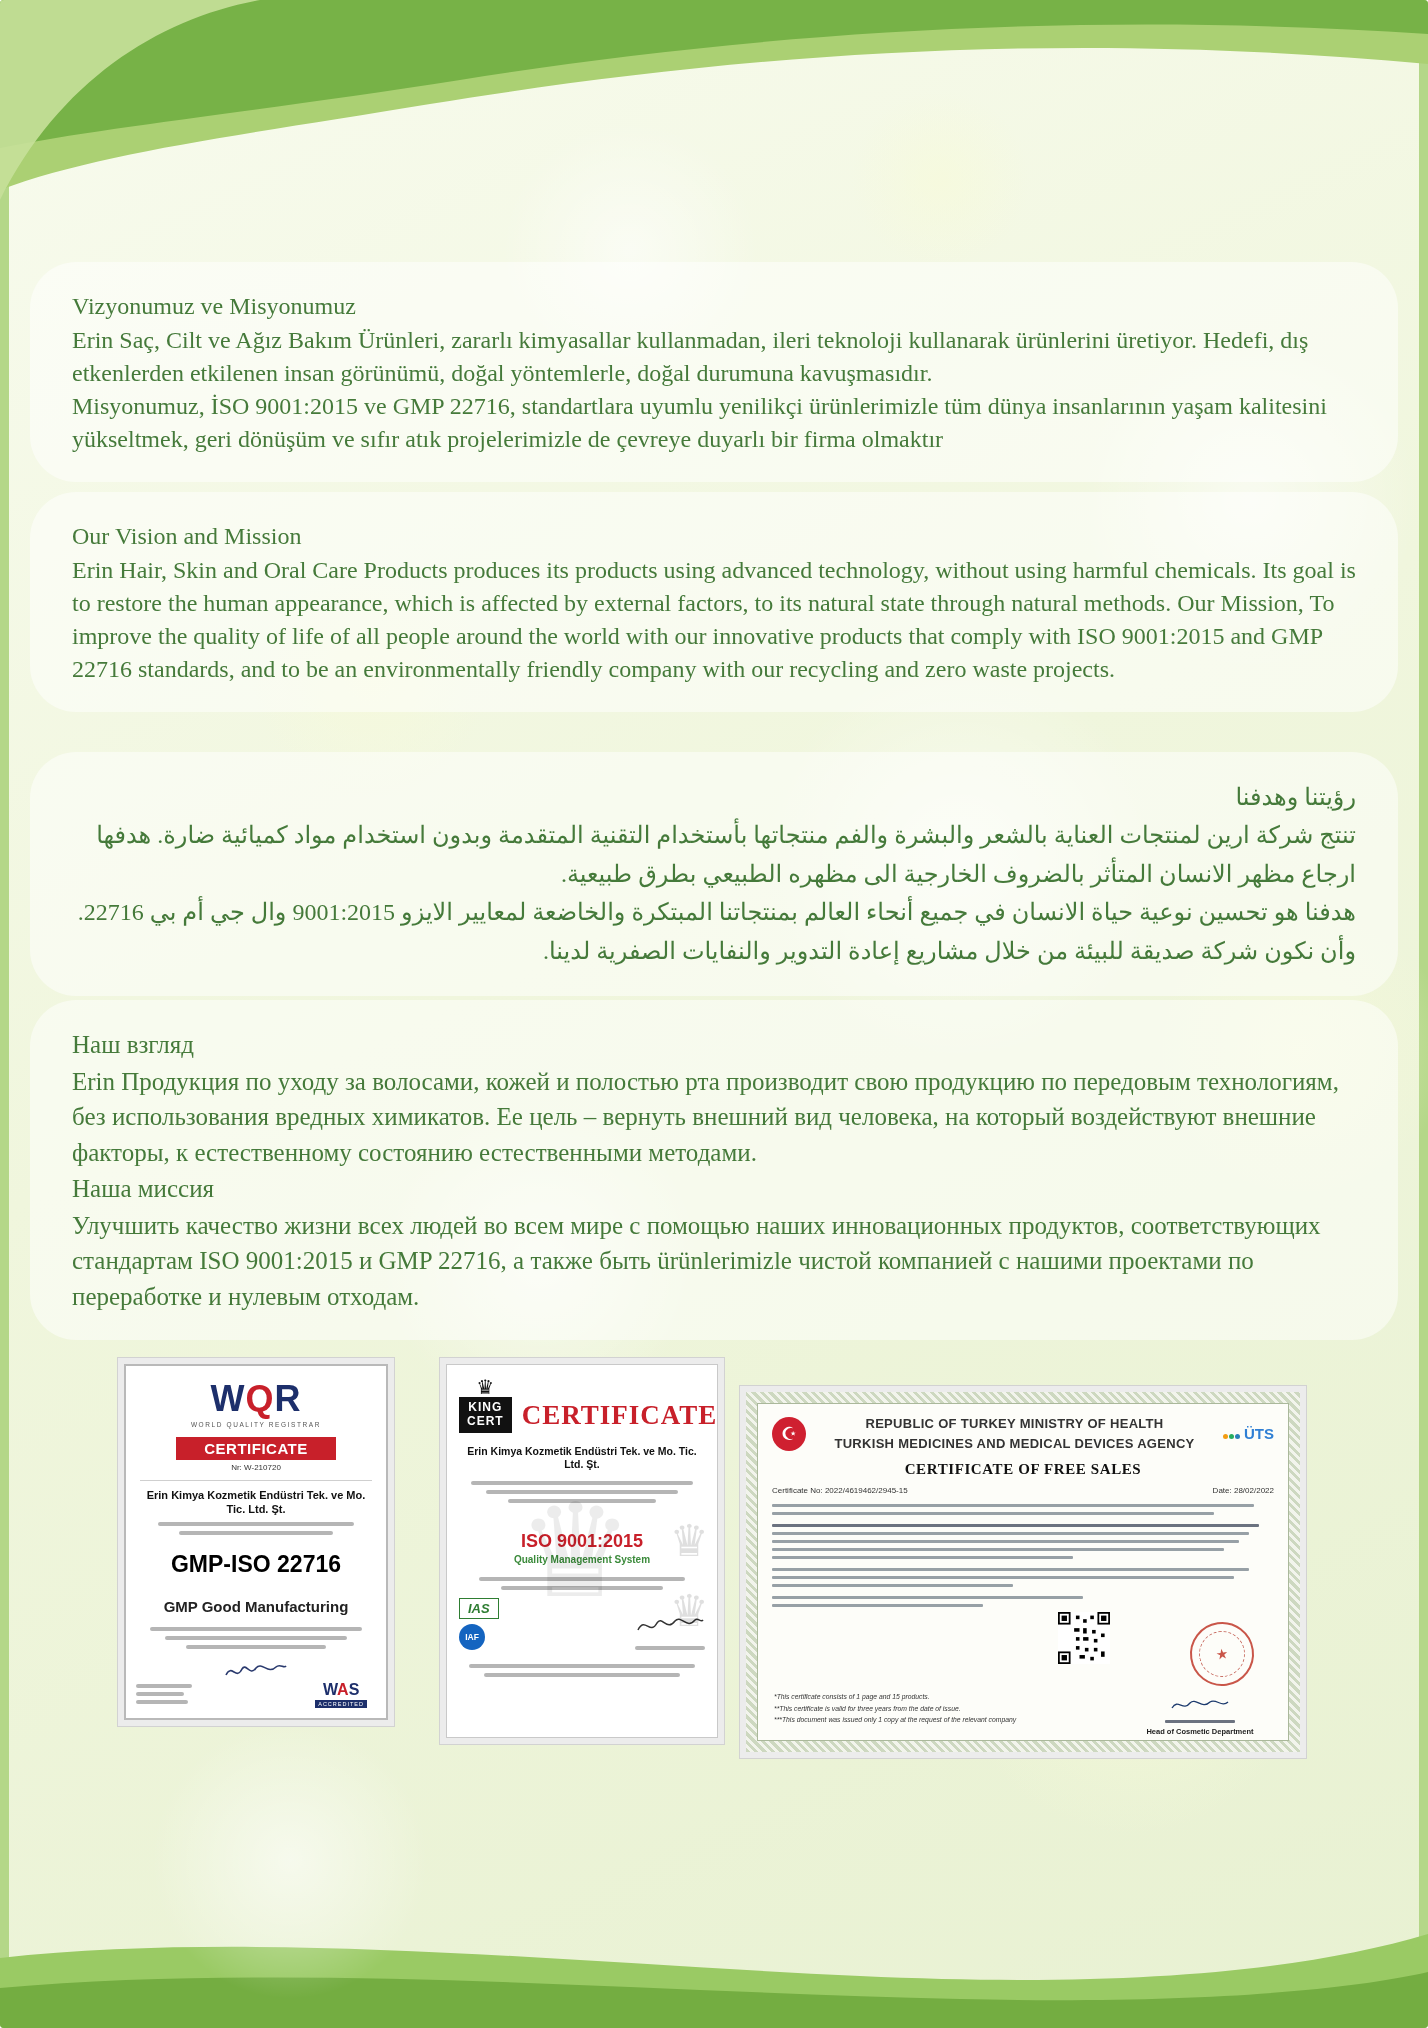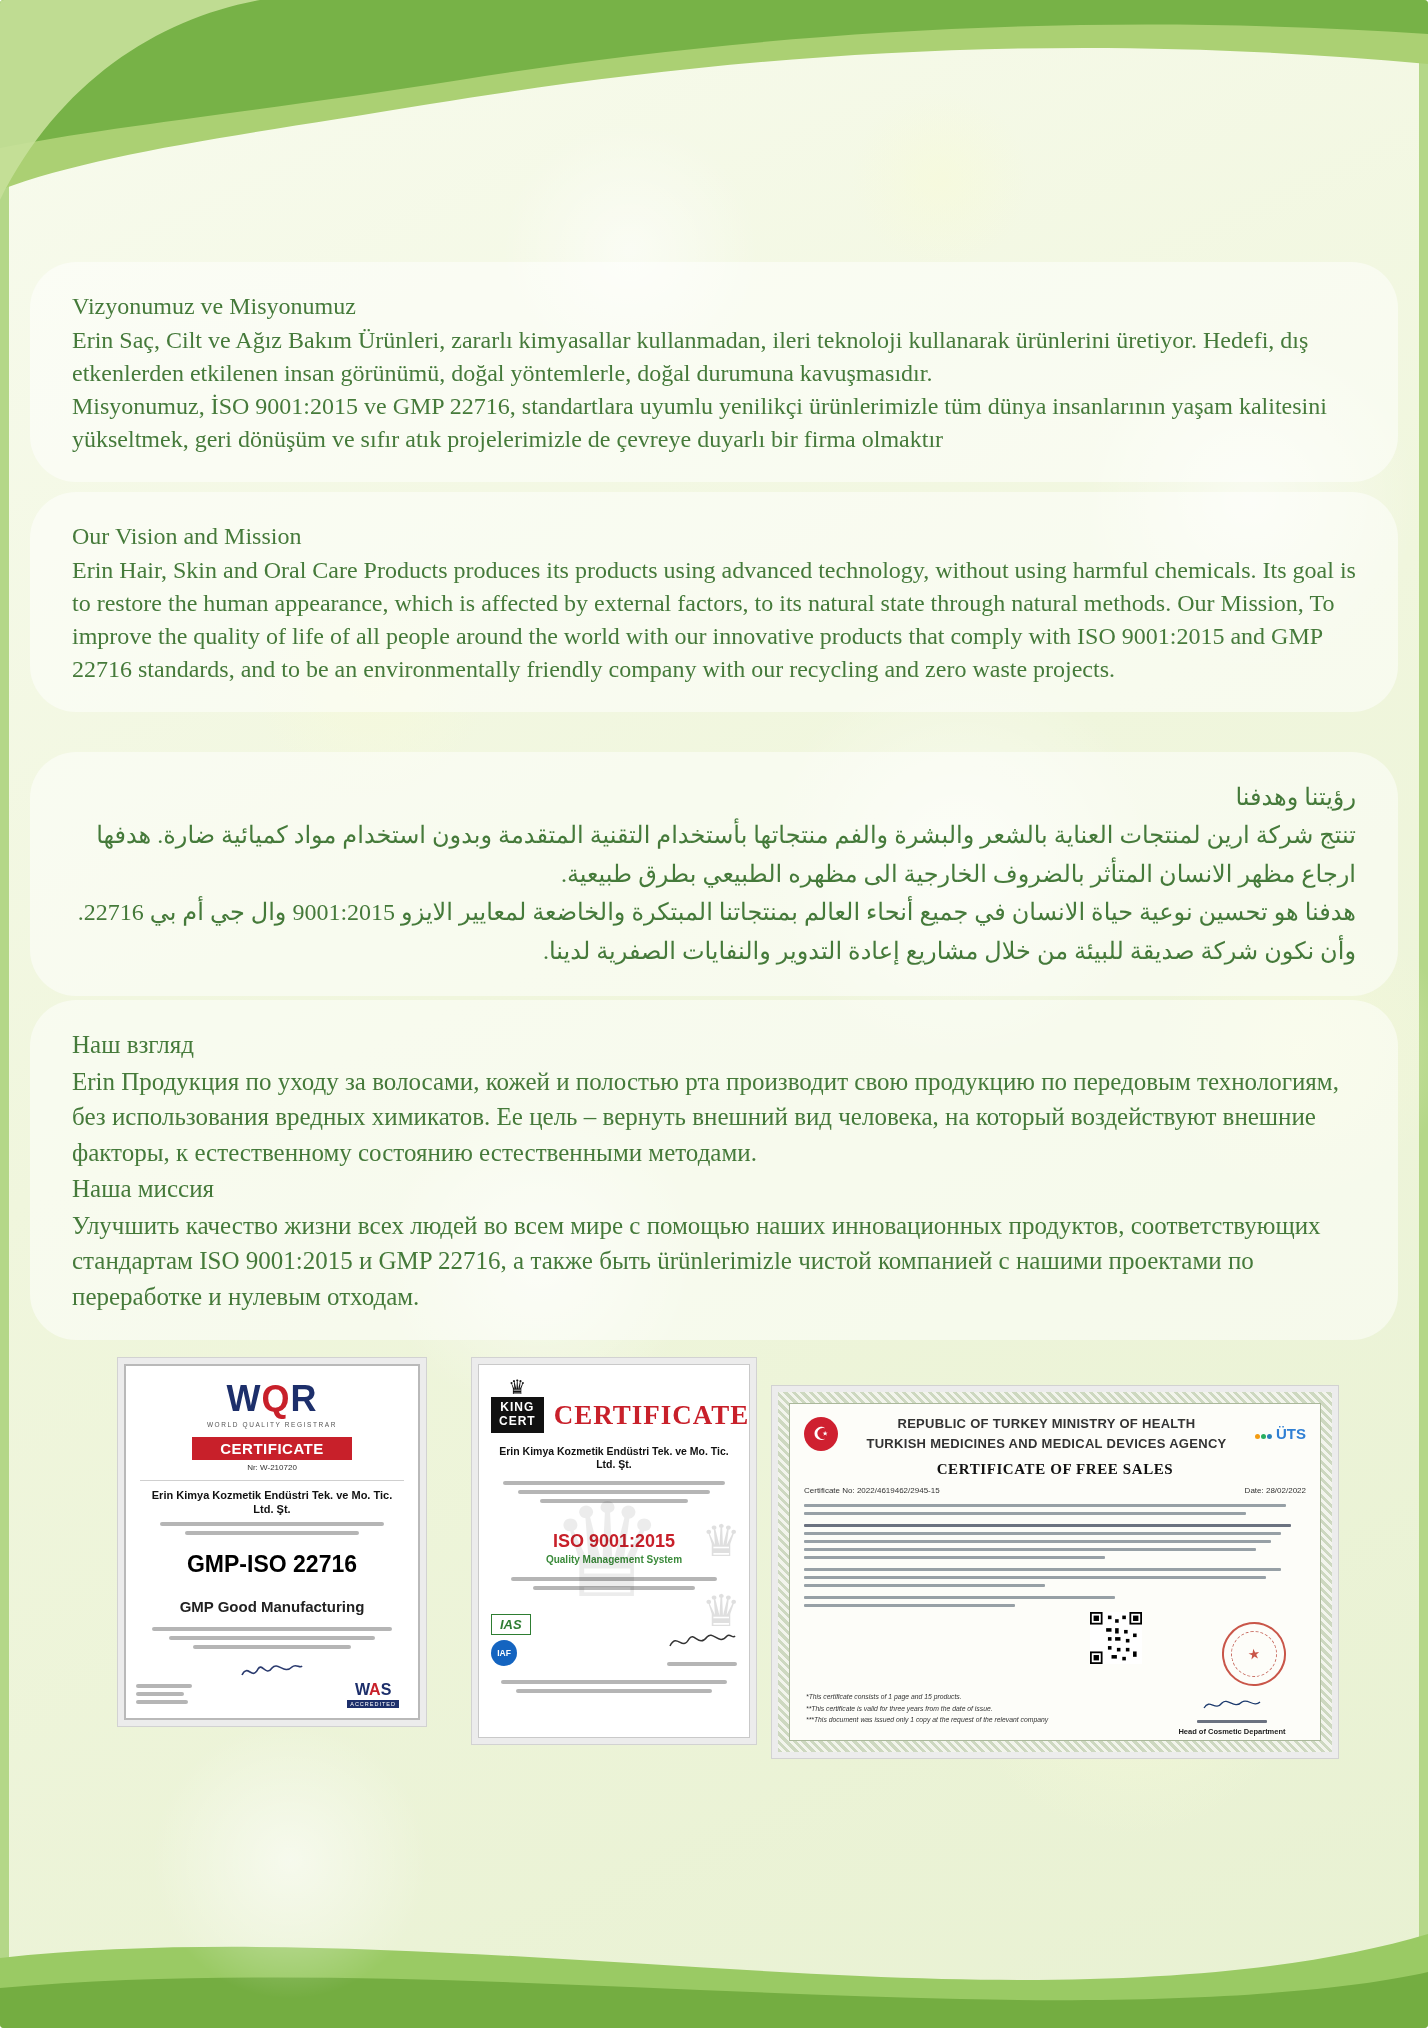--- a/index.html
+++ b/index.html
@@ -21,21 +21,21 @@
   .panel-ar p,.panel-ar .sec-title{line-height:1.6}
   .panel-ru{top:1000px}
   .panel-ru p{font-size:25px;line-height:1.42}
   .panel-ru .sec-title{font-size:25px}
 
   .certs{position:absolute;left:118px;top:1358px;display:flex;align-items:flex-start;z-index:2}
   .cert-frame{background:#ececec;padding:6px;box-shadow:0 0 0 1px #d2d2d2}
   .cert{background:#ffffff;font-family:"Liberation Sans",sans-serif;position:relative;overflow:hidden}
 
   
-  .cert-wqr{width:296px;height:356px;border:2px solid #b9b9b9;padding:12px 10px;text-align:center}
+  .cert-wqr{width:264px;height:356px;border:2px solid #b9b9b9;padding:12px 10px;text-align:center}
   .wqr-letters{font-weight:bold;font-size:36px;letter-spacing:1px;color:var(--navy,#1d2f6b)}
   .wqr-letters .l-q{color:var(--cert-red,#c8202a)}
   .wqr-sub{font-size:6.5px;letter-spacing:1.6px;color:#555;margin-top:1px}
   .wqr-banner{background:var(--banner-red,#c8202a);color:#fff;font-weight:bold;font-size:15px;
               width:160px;margin:9px auto 3px;padding:3px 0;letter-spacing:.5px}
   .wqr-number{font-size:8px;color:#333}
   .wqr-rule{height:1px;background:#cfcfcf;margin:8px 4px}
   .wqr-company{font-size:11px;font-weight:bold;color:#111;line-height:1.25;margin:2px 8px}
   .wqr-standard{font-size:23px;font-weight:bold;color:#000;margin-top:16px}
   .wqr-standard-sub{font-size:15px;font-weight:bold;color:#222;margin-top:20px}
@@ -50,21 +50,21 @@
   
   .cert-king{width:272px;height:374px;border:1px solid #c9c9c9;padding:12px 12px}
   .king-head{display:flex;align-items:flex-end;gap:10px}
   .king-logo{text-align:center}
   .king-crown{font-size:20px;line-height:1;color:#111}
   .king-box{background:#111;color:#fff;font-weight:bold;font-size:12px;line-height:1.15;padding:4px 8px;letter-spacing:1px}
   .king-title{font-family:"Liberation Serif",serif;font-weight:bold;font-size:27px;color:var(--cert-red,#c8202a);letter-spacing:1px;margin-bottom:2px}
   .king-company{font-size:10.5px;font-weight:bold;color:#111;text-align:center;line-height:1.25;margin-top:12px}
   .king-standard{font-size:18px;font-weight:bold;color:var(--cert-red,#c8202a);text-align:center;margin-top:28px}
   .king-standard-sub{font-size:10px;font-weight:bold;color:#3a8a3a;text-align:center;margin-top:2px}
-  .king-bottom{display:flex;justify-content:space-between;align-items:flex-end;margin-top:24px}
+  .king-bottom{display:flex;justify-content:space-between;align-items:flex-end;margin-top:8px}
   .ias-box{border:1.5px solid #2e7d32;color:#2e7d32;font-weight:bold;font-style:italic;
            font-size:13px;padding:2px 8px;display:inline-block}
   .iaf-circle{width:26px;height:26px;border-radius:50%;background:#1464c0;color:#fff;font-size:8.5px;
               font-weight:bold;display:flex;align-items:center;justify-content:center;margin-top:5px}
   .crown-wm{position:absolute;color:#000;opacity:.07;pointer-events:none}
 
   
   .cert-free{width:554px;height:360px;padding:0;border:none;background:repeating-linear-gradient(45deg,#cdd8c0 0 3px,#f2f4ec 3px 6px)}
   .free-pad{padding:11px;height:100%}
   .free-inner{background:#fdfdf9;height:100%;border:1px solid #aab89b;padding:10px 14px;position:relative;font-family:"Liberation Sans",sans-serif}

